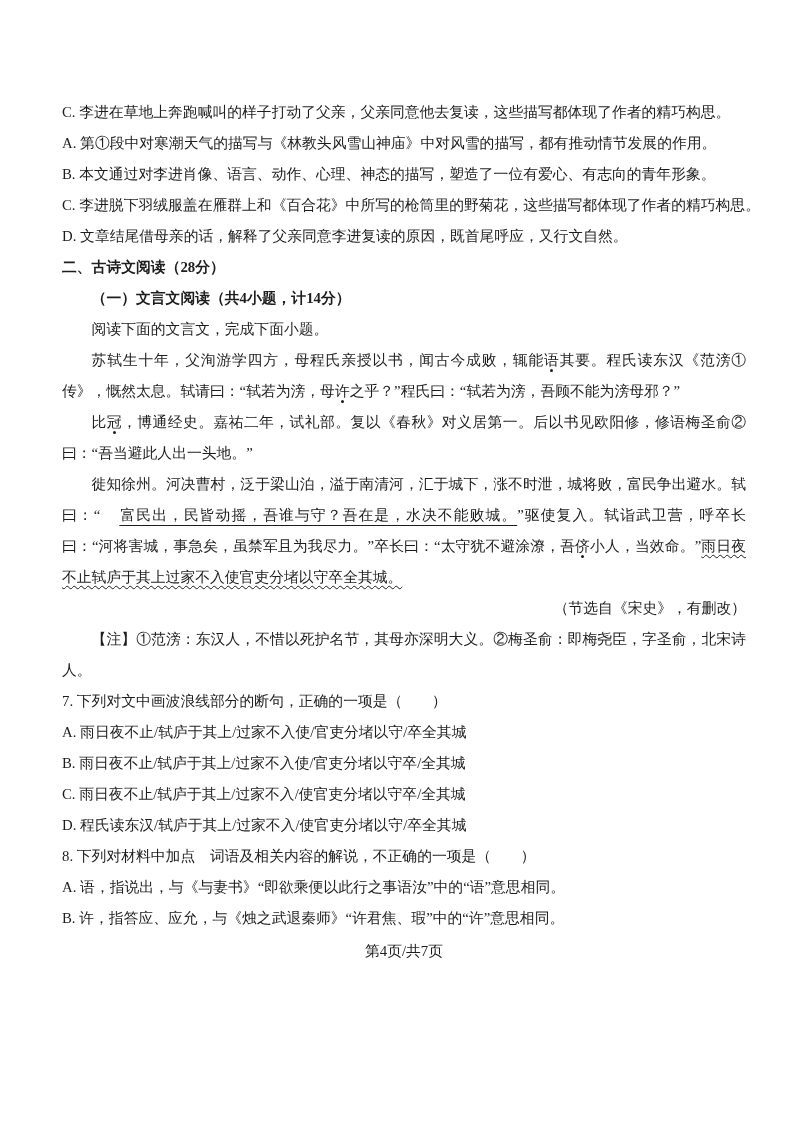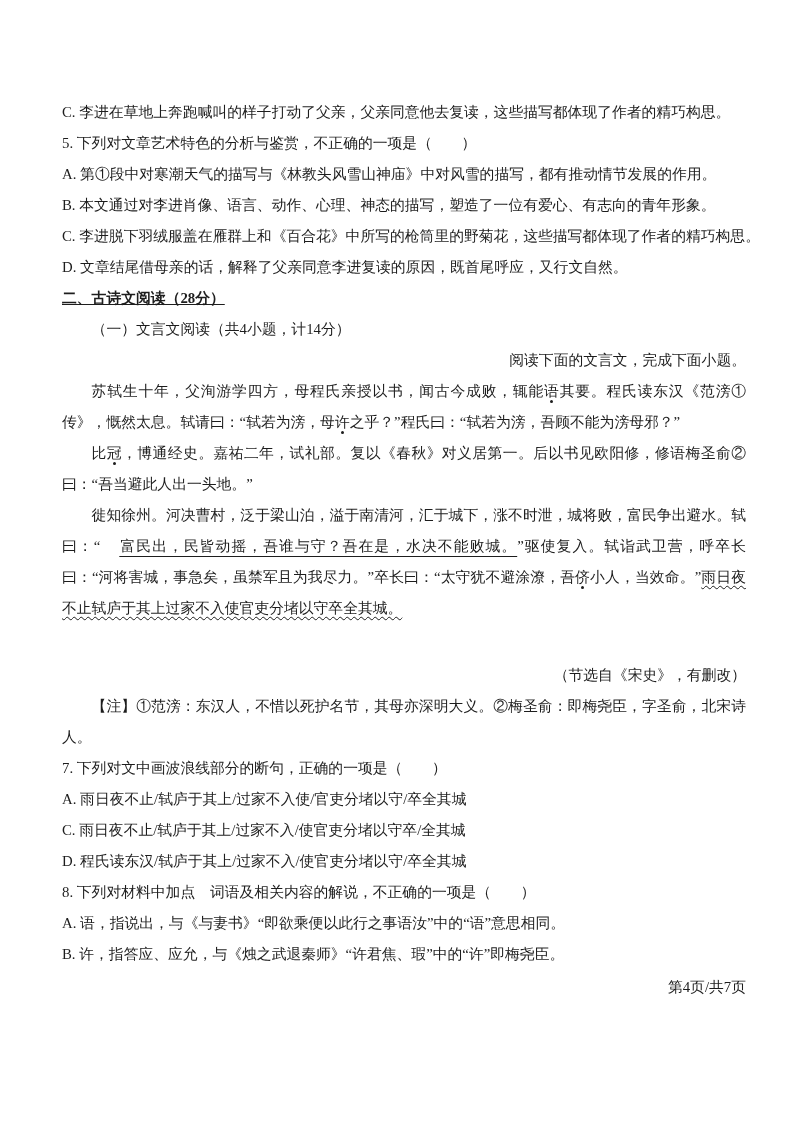--- a/index.html
+++ b/index.html
@@ -8,25 +8,25 @@
   .sheet {
     position:relative; width:793px; height:1122px;
     background:#ffffff; color:#1d1d1d; overflow:hidden;
   }
   .content {
     position:absolute; top:97px; left:62px; width:684px;
     font-size:14.8px; line-height:31px;
   }
   .line { white-space:nowrap; }
   .para { text-align:justify; text-indent:2em; }
-  .heading { font-weight:bold;text-decoration:underline; }
-  .subheading { font-weight:normal; text-indent:2em; white-space:nowrap; }
-  .intro { text-indent:2em; white-space:nowrap;text-align:right; }
-  .source { text-align:right;margin-top:36px; }
-  .footer { text-align:right; margin-top:2px; }
+  .heading { font-weight:bold; }
+  .subheading { font-weight:bold; text-indent:2em; white-space:nowrap; }
+  .intro { text-indent:2em; white-space:nowrap; }
+  .source { text-align:right; }
+  .footer { text-align:center; margin-top:2px; }
   .u-line {
     text-decoration:underline; text-decoration-thickness:1px;
     text-underline-offset:5px;
     margin-left:19px;
   }
   .u-wavy {
     text-decoration:underline; text-decoration-style:wavy;
     text-decoration-thickness:1px; text-underline-offset:3px;
   }
   .em-dot { position:relative; }
@@ -36,21 +36,20 @@
   }
 </style>
 </head>
 <body>
 
 <div class="sheet">
   <div class="content">
 
     <div class="line">C. 李进在草地上奔跑喊叫的样子打动了父亲，父亲同意他去复读，这些描写都体现了作者的精巧构思。</div>
 
-    <div class="line">5. 下列对文章艺术特色的分析与鉴赏，不正确的一项是（　　）</div>
     <div class="line">A. 第①段中对寒潮天气的描写与《林教头风雪山神庙》中对风雪的描写，都有推动情节发展的作用。</div>
     <div class="line">B. 本文通过对李进肖像、语言、动作、心理、神态的描写，塑造了一位有爱心、有志向的青年形象。</div>
     <div class="line">C. 李进脱下羽绒服盖在雁群上和《百合花》中所写的枪筒里的野菊花，这些描写都体现了作者的精巧构思。</div>
     <div class="line">D. 文章结尾借母亲的话，解释了父亲同意李进复读的原因，既首尾呼应，又行文自然。</div>
 
 
     <div class="line heading">二、古诗文阅读（28分）</div>
     <div class="subheading">（一）文言文阅读（共4小题，计14分）</div>
     <div class="intro">阅读下面的文言文，完成下面小题。</div>
 
@@ -59,23 +58,24 @@
     <p class="para"><span>比</span><span class="em-dot">冠</span><span>，博通经史。嘉祐二年，试礼部。复以《春秋》对义居第一。后以书见欧阳修，修语梅圣俞②曰：“吾当避此人出一头地。”</span></p>
 
     <p class="para"><span>徙知徐州。河决曹村，泛于梁山泊，溢于南清河，汇于城下，涨不时泄，城将败，富民争出避水。轼曰：“</span><span class="u-line">富民出，民皆动摇，吾谁与守？吾在是，水决不能败城。</span><span>”驱使复入。轼诣武卫营，呼卒长曰：“河将害城，事急矣，虽禁军且为我尽力。”卒长曰：“太守犹不避涂潦，吾</span><span class="em-dot">侪</span><span>小人，当效命。”</span><span class="u-wavy">雨日夜不止轼庐于其上过家不入使官吏分堵以守卒全其城。</span></p>
 
     <div class="source">（节选自《宋史》，有删改）</div>
 
     <p class="para">【注】①范滂：东汉人，不惜以死护名节，其母亦深明大义。②梅圣俞：即梅尧臣，字圣俞，北宋诗人。</p>
 
     <div class="line">7. 下列对文中画波浪线部分的断句，正确的一项是（　　）</div>
     <div class="line">A. 雨日夜不止/轼庐于其上/过家不入使/官吏分堵以守/卒全其城</div>
+    <div class="line">B. 雨日夜不止/轼庐于其上/过家不入使/官吏分堵以守卒/全其城</div>
     <div class="line">C. 雨日夜不止/轼庐于其上/过家不入/使官吏分堵以守卒/全其城</div>
     <div class="line">D. 程氏读东汉/轼庐于其上/过家不入/使官吏分堵以守/卒全其城</div>
 
     <div class="line">8. 下列对材料中加点　词语及相关内容的解说，不正确的一项是（　　）</div>
     <div class="line">A. 语，指说出，与《与妻书》“即欲乘便以此行之事语汝”中的“语”意思相同。</div>
-    <div class="line">B. 许，指答应、应允，与《烛之武退秦师》“许君焦、瑕”中的“许”即梅尧臣。</div>
+    <div class="line">B. 许，指答应、应允，与《烛之武退秦师》“许君焦、瑕”中的“许”意思相同。</div>
 
     <div class="footer">第4页/共7页</div>
 
   </div>
 </div>
 
 </body></html>

